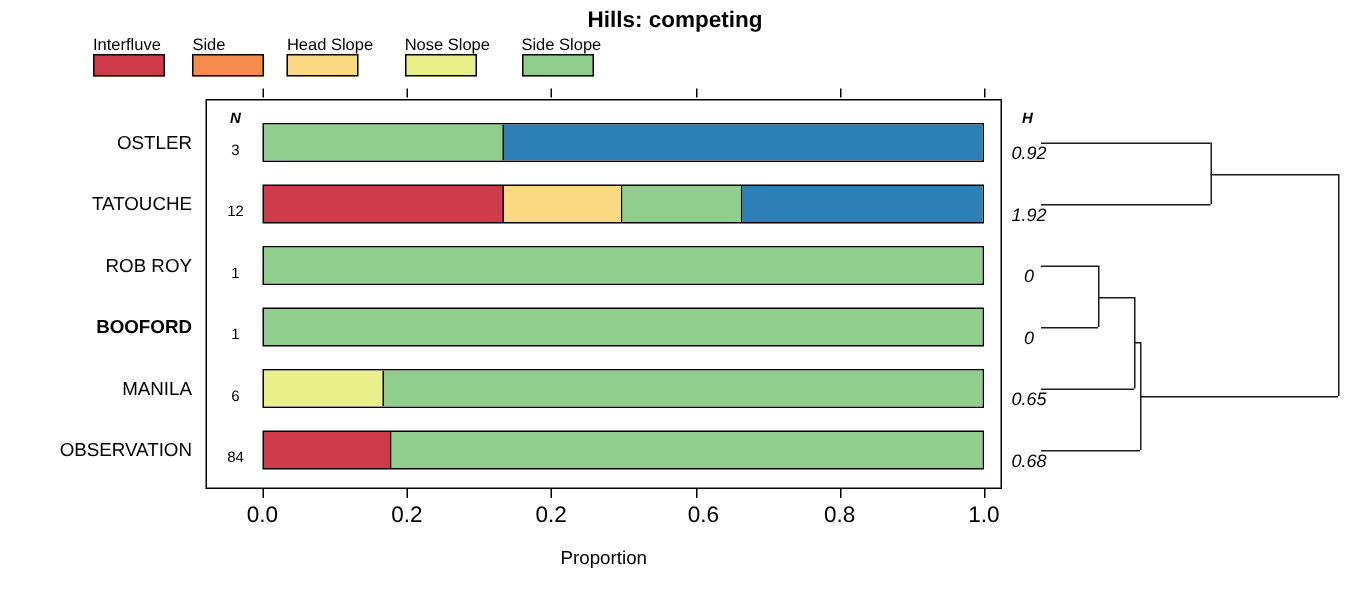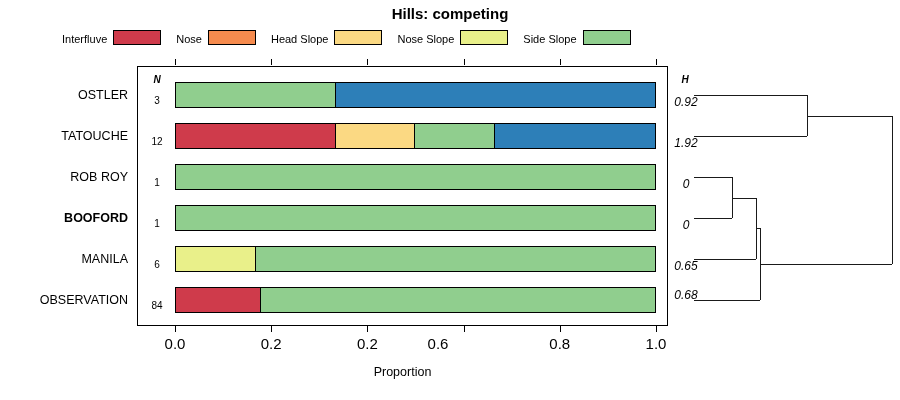--- a/index.html
+++ b/index.html
@@ -38,22 +38,22 @@
     top: 27px;
     width: 790px;
     height: 20px;
     display: flex;
     flex-direction: row;
     align-items: center;
     justify-content: flex-start;
   }
   .legend-item {
     display: flex;
-    flex-direction: row;
-    align-items: flex-end;
+    flex-direction: column;
+    align-items: flex-start;
     margin-right: 15px;
   }
   .legend-label {
     font-size: 11px;
     margin-right: 6px;
     white-space: nowrap;
   }
   .legend-swatch {
     width: 48px;
     height: 15px;
@@ -176,21 +176,21 @@
 <div id="root">
 
   <div class="abs" id="chart-title">Hills: competing</div>
 
   <div class="abs" id="legend">
       <div class="legend-item">
         <span class="legend-label">Interfluve</span>
         <span class="legend-swatch" style="background: rgb(207, 59, 75);"></span>
       </div>
       <div class="legend-item">
-        <span class="legend-label">Nose</span>
+        <span class="legend-label">Side</span>
         <span class="legend-swatch" style="background: rgb(246, 139, 78);"></span>
       </div>
       <div class="legend-item">
         <span class="legend-label">Head Slope</span>
         <span class="legend-swatch" style="background: rgb(251, 217, 131);"></span>
       </div>
       <div class="legend-item">
         <span class="legend-label">Nose Slope</span>
         <span class="legend-swatch" style="background: rgb(233, 240, 138);"></span>
       </div>
@@ -207,21 +207,21 @@
       <div class="abs tick-mark-top" style="left: 175px;"></div>
       <div class="abs tick-label" style="left: 145px;">0.0</div>
       <div class="abs tick-mark-bottom" style="left: 271.2px;"></div>
       <div class="abs tick-mark-top" style="left: 271.2px;"></div>
       <div class="abs tick-label" style="left: 241.2px;">0.2</div>
       <div class="abs tick-mark-bottom" style="left: 367.4px;"></div>
       <div class="abs tick-mark-top" style="left: 367.4px;"></div>
       <div class="abs tick-label" style="left: 337.4px;">0.2</div>
       <div class="abs tick-mark-bottom" style="left: 463.6px;"></div>
       <div class="abs tick-mark-top" style="left: 463.6px;"></div>
-      <div class="abs tick-label" style="left: 408px;">0.6</div>
+      <div class="abs tick-label" style="left: 439px;">0.6</div>
       <div class="abs tick-mark-bottom" style="left: 559.8px;"></div>
       <div class="abs tick-mark-top" style="left: 559.8px;"></div>
       <div class="abs tick-label" style="left: 529.8px;">0.8</div>
       <div class="abs tick-mark-bottom" style="left: 656px;"></div>
       <div class="abs tick-mark-top" style="left: 656px;"></div>
       <div class="abs tick-label" style="left: 626px;">1.0</div>
     </div>
 
   <div class="abs" id="x-axis-title">Proportion</div>
 
@@ -256,21 +256,21 @@
       </div>
       <div class="abs row-label" style="top: 252px;">MANILA</div>
       <div class="abs n-value" style="top: 259px;">6</div>
       <div class="abs h-value" style="top: 259px;">0.65</div>
       <div class="abs bar" style="left: 175px; top: 246px; width: 481px;">
         <div class="seg" style="background: rgb(233, 240, 138); width: 16.7%;"></div>
         <div class="seg" style="background: rgb(144, 206, 142); width: 83.3%;"></div>
       </div>
       <div class="abs row-label" style="top: 293px;">OBSERVATION</div>
       <div class="abs n-value" style="top: 300px;">84</div>
-      <div class="abs h-value" style="top: 288px;">0.68</div>
+      <div class="abs h-value" style="top: 300px;">0.68</div>
       <div class="abs bar" style="left: 175px; top: 287px; width: 481px;">
         <div class="seg" style="background: rgb(207, 59, 75); width: 17.8%;"></div>
         <div class="seg" style="background: rgb(144, 206, 142); width: 82.2%;"></div>
       </div>
     </div>
 
   <div class="abs n-header">N</div>
   <div class="abs h-header">H</div>
 
   <div class="abs" id="dendrogram">

